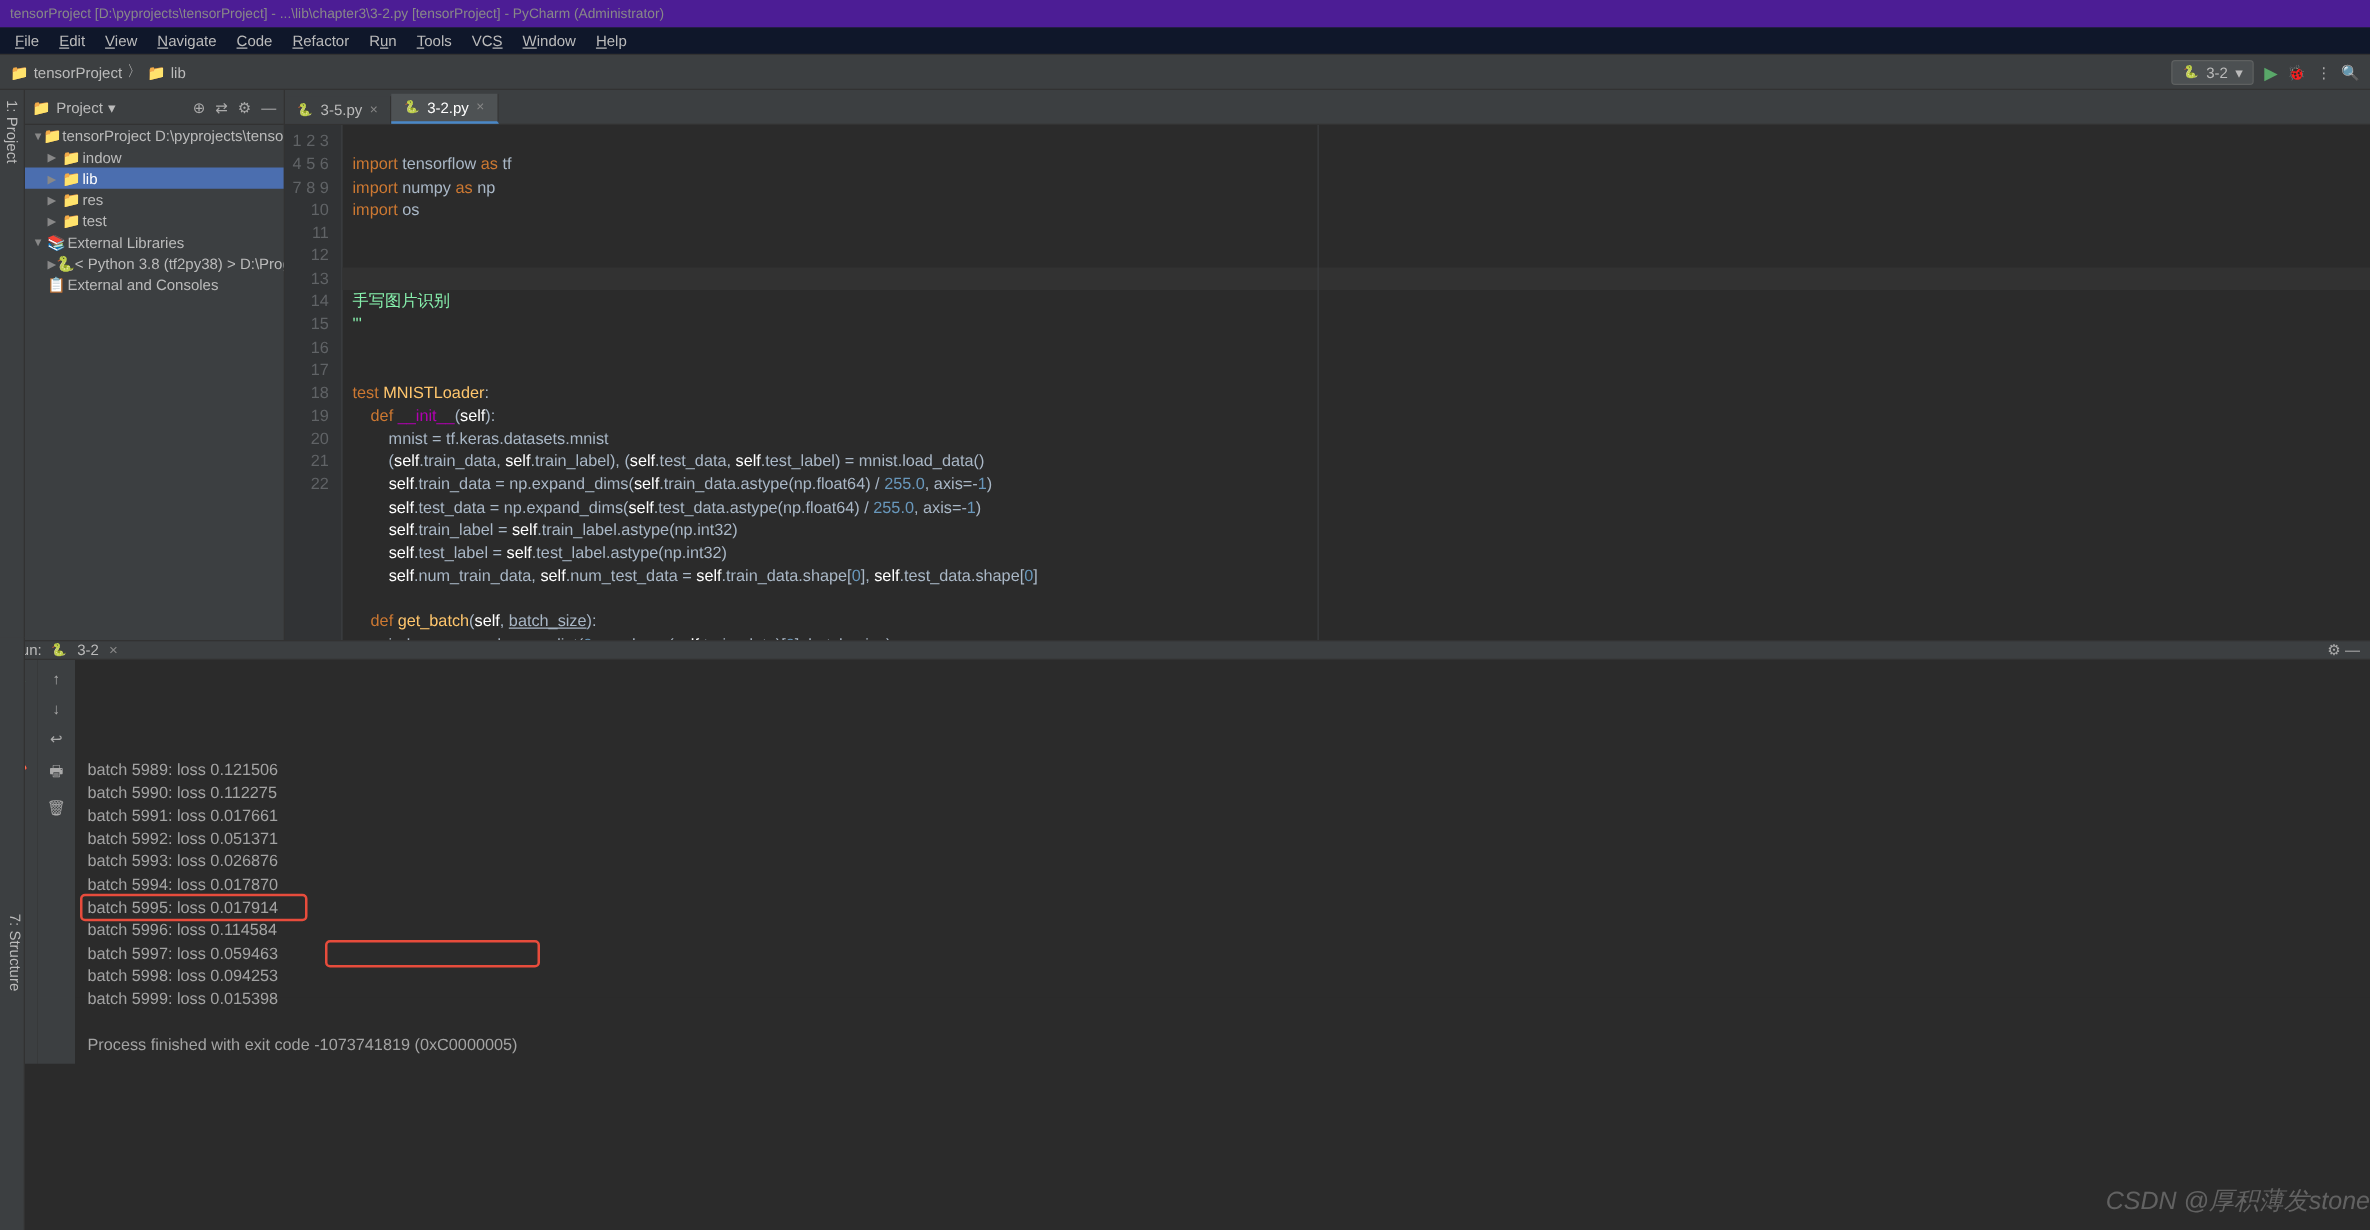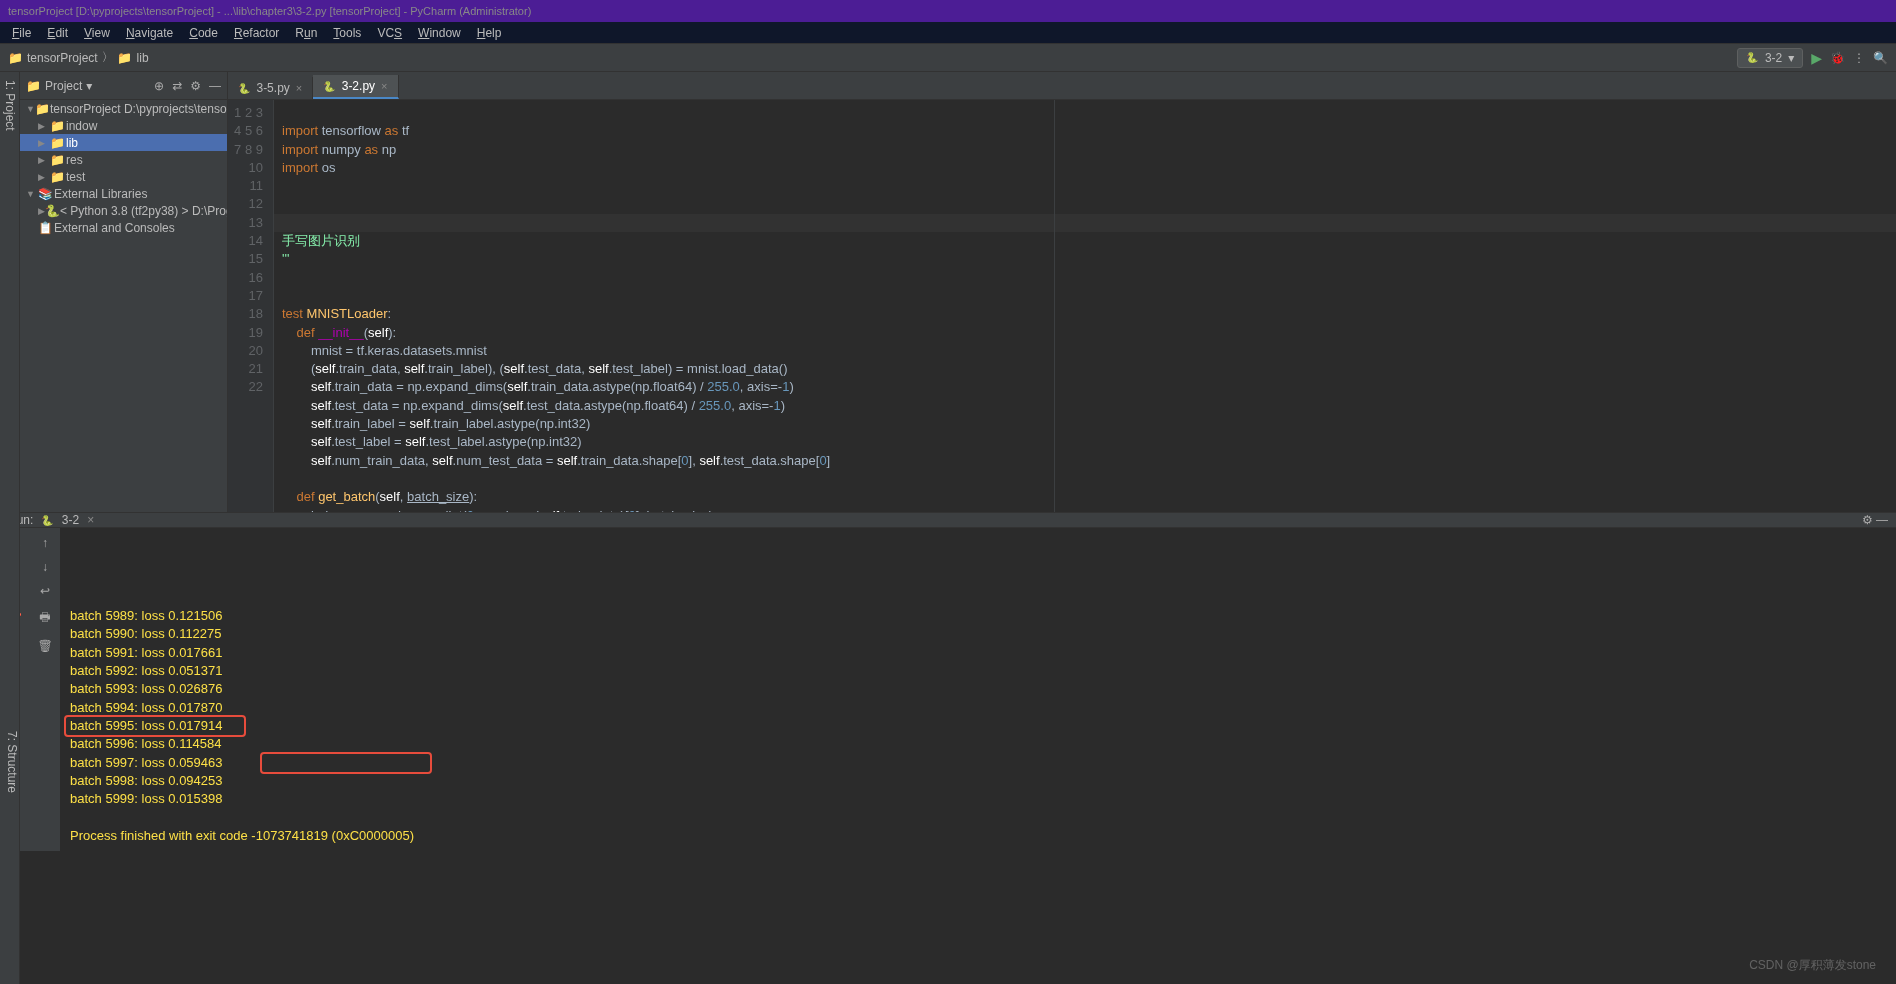--- a/index.html
+++ b/index.html
@@ -51,28 +51,28 @@
 .dunder { color: #b200b2; }
 .comment-str { color: #86efac; }
 .ruler { position: absolute; top: 0; bottom: 0; left: 780px; width: 1px; background: #3c3f41; }
 
 .run-panel { height: 286px; background: #2b2b2b; border-top: 1px solid #323232; display: flex; flex-direction: column; }
 .run-header { height: 24px; background: #3c3f41; display: flex; align-items: center; justify-content: space-between; padding: 0 8px; border-bottom: 1px solid #323232; }
 .run-header .left { display: flex; align-items: center; gap: 8px; }
 .run-content { flex: 1; display: flex; }
 .run-toolbar { width: 30px; background: #3c3f41; display: flex; flex-direction: column; align-items: center; gap: 10px; padding-top: 8px; color: #aaa; }
 .run-toolbar2 { width: 30px; background: #3c3f41; display: flex; flex-direction: column; align-items: center; gap: 10px; padding-top: 8px; color: #aaa; }
-.console { flex: 1; padding: 6px 10px; font-family: 'Consolas', monospace; font-size: 13px; color: #fde047; line-height: 18.3px; white-space: pre; position: relative; }
+.console { flex: 1; padding: 6px 10px; font-family: 'Consolas', monospace; font-size: 13px; color: #a3a3a3; line-height: 18.3px; white-space: pre; position: relative; }
 .red-box { border: 2px solid #e74c3c; border-radius: 4px; position: absolute; pointer-events: none; }
 .box1 { top: calc(6px + 10 * 18.3px - 2px); left: 4px; width: 182px; height: 22px; }
 .box2 { top: calc(6px + 12 * 18.3px - 2px); left: 200px; width: 172px; height: 22px; }
 
 .left-gutter2 { position: absolute; left: 0; top: 510px; width: 20px; bottom: 0; background: #3c3f41; writing-mode: vertical-rl; display: flex; flex-direction: column; align-items: center; gap: 20px; padding-top: 30px; color: #bbb; border-right: 1px solid #323232; }
 
-.watermark { position: absolute; bottom: 10px; right: 20px; color: rgba(200,200,200,0.35); font-size: 12px; }
+.watermark { position: absolute; bottom: 10px; right: 0; color: rgba(200,200,200,0.35); font-size: 20px; font-style: italic; }
 </style>
 </head>
 <body>
 
 <div class="titlebar">
     <span>tensorProject [D:\pyprojects\tensorProject] - ...\lib\chapter3\3-2.py [tensorProject] - PyCharm (Administrator)</span>
   </div>
 
 <div class="menubar">
   <span><u>F</u>ile</span>

